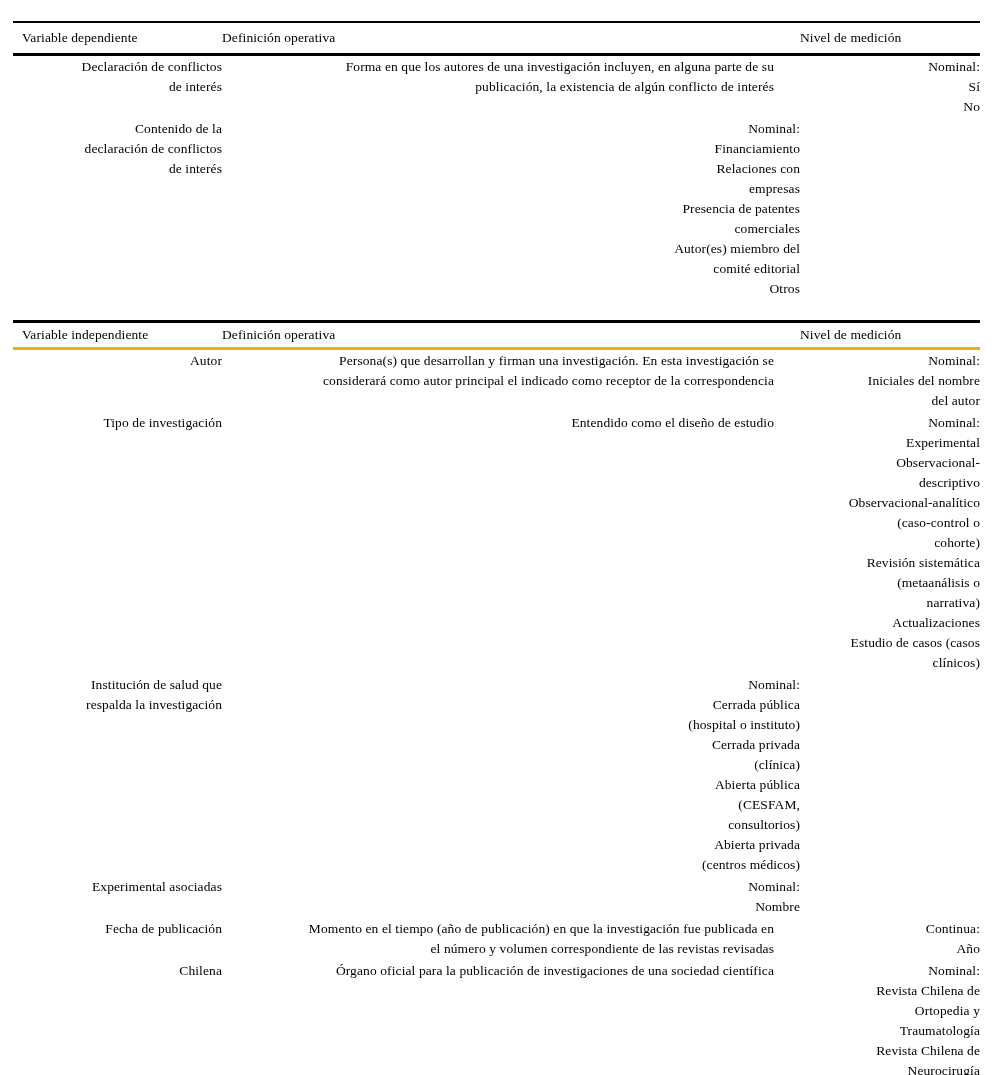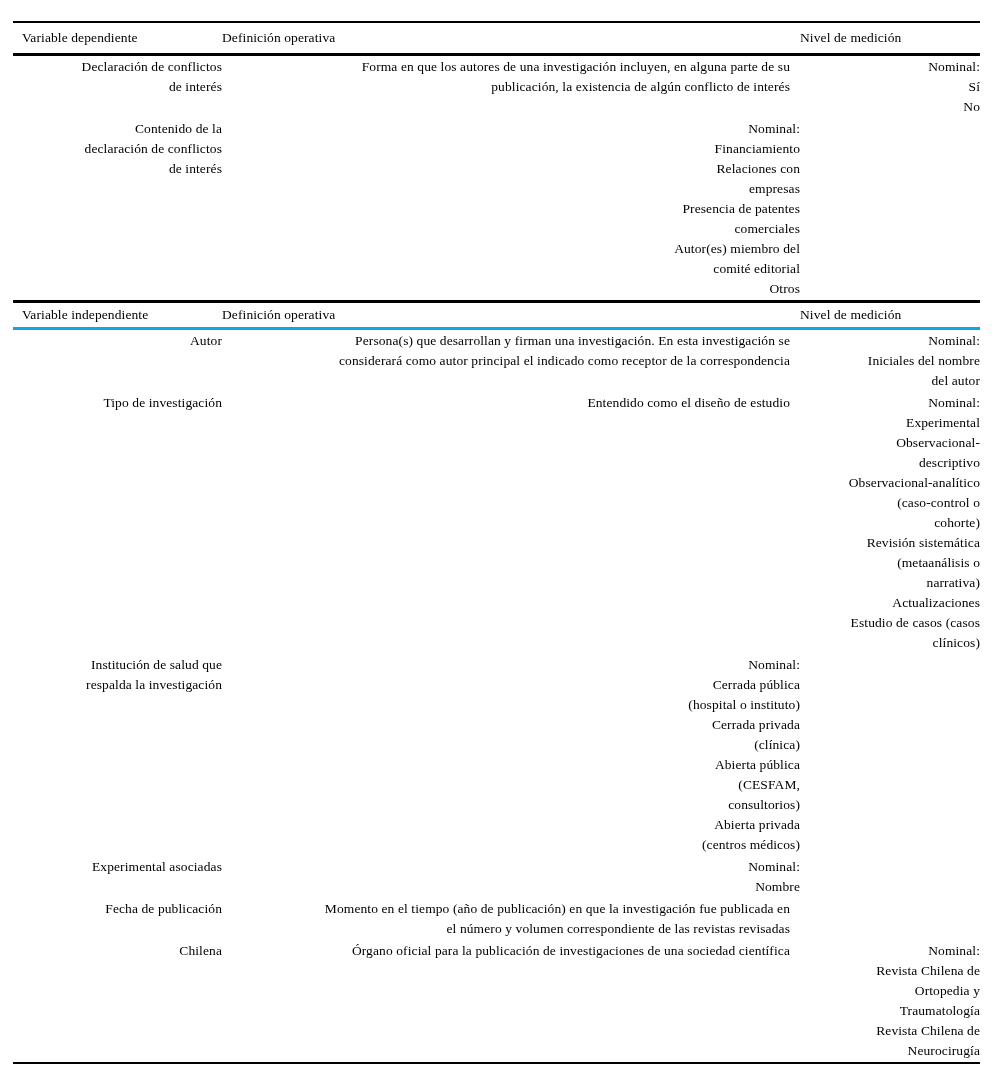--- a/index.html
+++ b/index.html
@@ -29,29 +29,30 @@
     grid-template-columns: 209px 578px 180px;
     align-items: start;
   }
   .cell {
     white-space: pre-line;
     font-size: 13.5px;
     line-height: 20px;
     letter-spacing: 0.1px;
   }
   .c1 { padding-left: 9px; }
-  .c2 { padding-right: 10px; }
+  .c2 { padding-right: 26px; }
   .thead {
     border-bottom: 3px solid #000;
     padding: 5px 0;
   }
   .thead-mid {
     border-top: 3px solid #000;
-    border-bottom: 3px solid #0ea5e9;
+    border-bottom: 3px solid #eab308;
     padding: 2px 0;
+    margin-top: 20px;
   }
   .trow {
     padding: 1px 0;
     text-align: right;
   }
 </style>
 </head>
 <body>
 
 <div class="page">
@@ -139,20 +140,22 @@
     <div class="grid-row trow">
       <div class="cell c1">Experimental asociadas</div>
       <div class="cell">Nominal:
 Nombre</div>
     </div>
 
     <div class="grid-row trow">
       <div class="cell c1">Fecha de publicación</div>
       <div class="cell c2">Momento en el tiempo (año de publicación) en que la investigación fue publicada en
 el número y volumen correspondiente de las revistas revisadas</div>
+      <div class="cell">Continua:
+Año</div>
     </div>
 
     <div class="grid-row trow">
       <div class="cell c1">Chilena</div>
       <div class="cell c2">Órgano oficial para la publicación de investigaciones de una sociedad científica</div>
       <div class="cell">Nominal:
 Revista Chilena de
 Ortopedia y
 Traumatología
 Revista Chilena de

